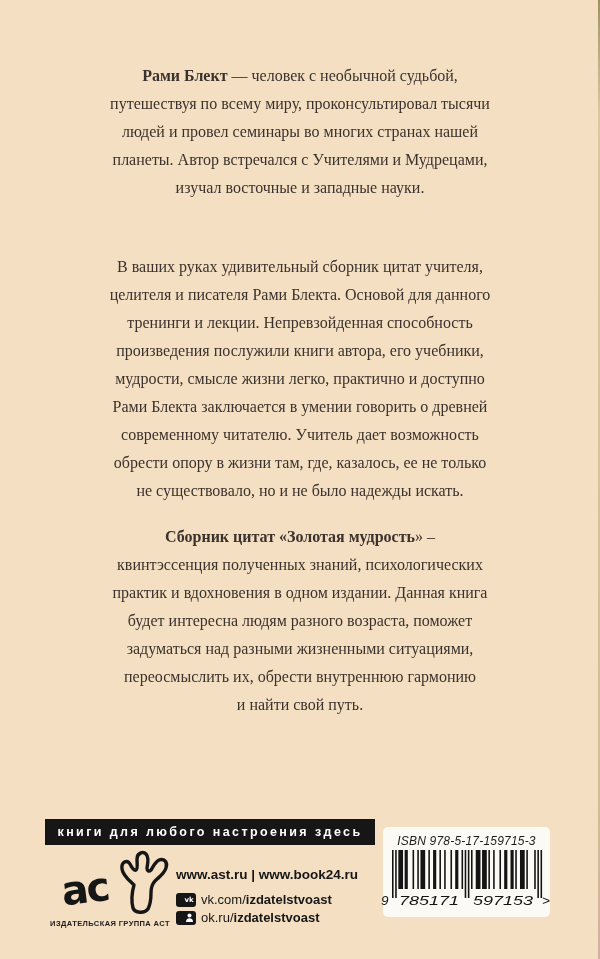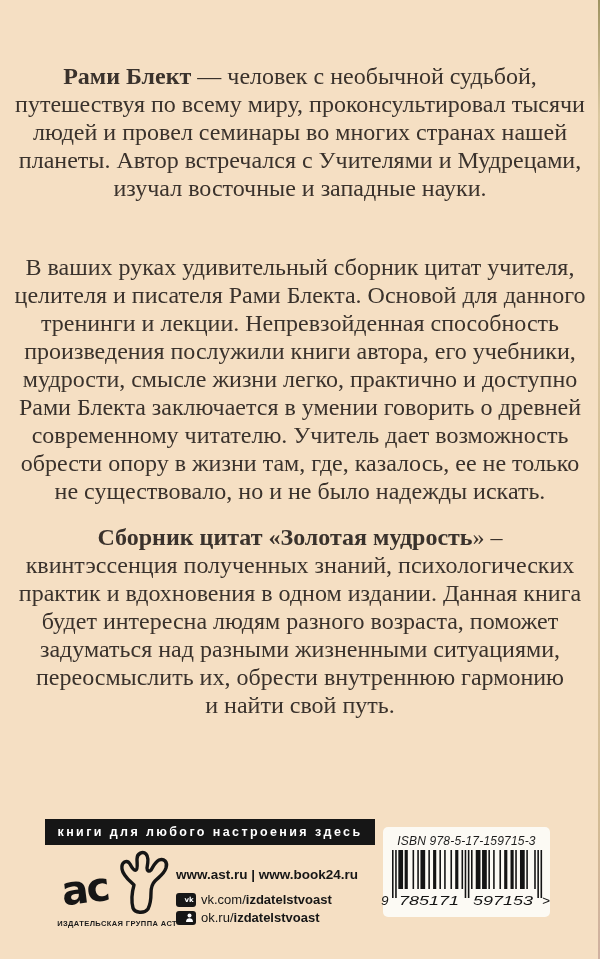--- a/index.html
+++ b/index.html
@@ -11,39 +11,39 @@
     font-family:"Liberation Serif", serif;
   }
   .right-edge{
     position:absolute;right:0;top:0;width:2px;height:100%;
     background:linear-gradient(#8f854f,#d6c49b 12%,#cdb68c 85%,#c9a99b);
     opacity:.85;
   }
   
   .para{
     margin:0;text-align:center;color:#3a322c;
-    font-size:24px;line-height:28px;
+    font-size:16px;line-height:28px;
   }
   .para .line{display:block;white-space:nowrap;}
   .para b{font-weight:700;}
   .p1{margin-top:62px;}
   .p2{margin-top:51px;text-align:center;}
   .p3{margin-top:18px;}
   
   .slogan{
     position:absolute;left:45px;top:819px;width:330px;height:26px;
     background:#161616;color:#ffffff;
     display:flex;align-items:center;justify-content:center;
     font-family:"Liberation Sans", sans-serif;
     font-weight:700;font-size:12.5px;letter-spacing:2.4px;white-space:nowrap;
   }
   .logo-mark{position:absolute;left:62px;top:849px;}
   .logo-caption{
     position:absolute;left:43px;top:919px;width:134px;
-    text-align:right;color:#1c1c1c;
+    text-align:center;color:#1c1c1c;
     font-family:"Liberation Sans", sans-serif;
     font-weight:700;font-size:7.5px;letter-spacing:0.4px;white-space:nowrap;
   }
   .links{
     position:absolute;left:176px;top:867px;width:205px;
     font-family:"Liberation Sans", sans-serif;color:#161616;
   }
   .websites{font-weight:700;font-size:13.5px;margin-bottom:11px;white-space:nowrap;}
   .social{display:flex;align-items:center;margin-bottom:4px;font-size:13px;line-height:14px;white-space:nowrap;}
   .social b{font-weight:700;margin-top:40px;}

